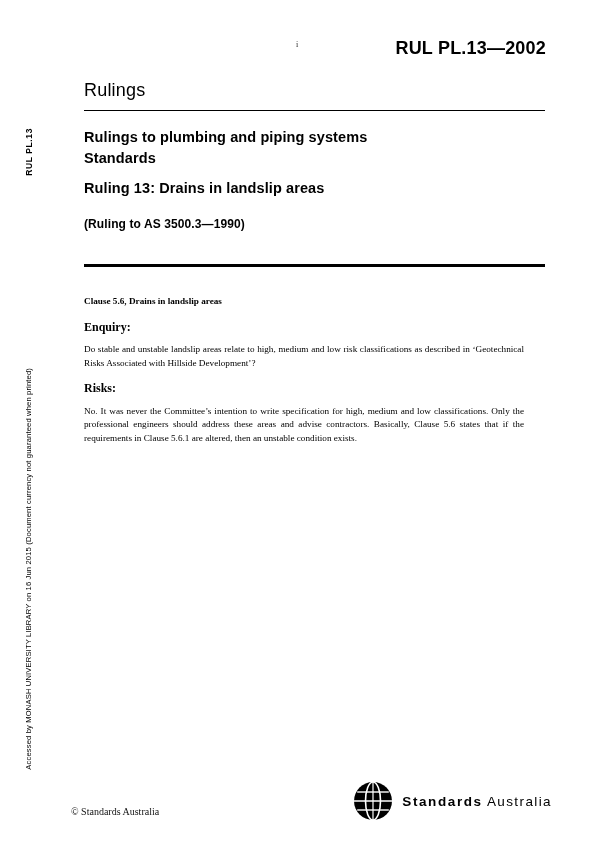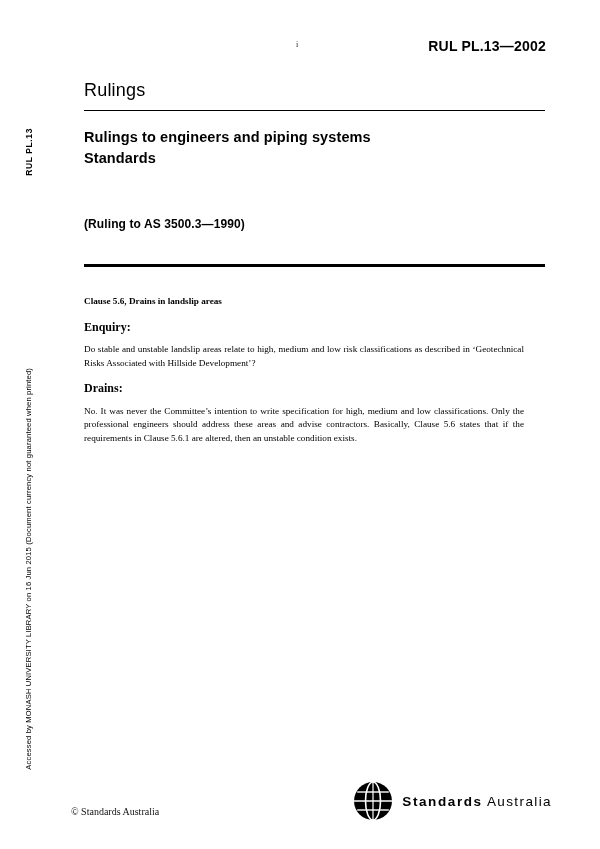--- a/index.html
+++ b/index.html
@@ -55,21 +55,21 @@
     top: 40px;
     font-family: "Liberation Serif", serif;
     font-size: 8px;
     color: #222;
   }
   .doc-ref {
     position: absolute;
     right: 54px;
     top: 38px;
     font-family: "Liberation Sans", sans-serif;
-    font-size: 14px;
+    font-size: 18px;
     font-weight: bold;
     letter-spacing: 0.2px;
     white-space: nowrap;
   }
 
   
   .rulings-word {
     position: absolute;
     left: 84px;
     top: 80px;
@@ -200,34 +200,35 @@
 
   <div class="page-number">i</div>
 
   <div class="doc-ref">RUL PL.13—2002</div>
 
   <div class="rulings-word">Rulings</div>
 
   <div class="rule-thin"></div>
 
   <div class="title-main">
-    <div>Rulings to engineers and piping systems</div>
+    <div>Rulings to plumbing and piping systems</div>
     <div>Standards</div>
   </div>
 
+  <div class="title-ruling">Ruling 13:  Drains in landslip areas</div>
 
   <div class="title-standard">(Ruling to AS 3500.3—1990)</div>
 
   <div class="rule-thick"></div>
 
   <div class="body-block">
     <p class="clause-heading">Clause 5.6, Drains in landslip areas</p>
     <p class="sub-heading">Enquiry:</p>
     <p class="para">Do stable and unstable landslip areas relate to high, medium and low risk classifications as described in ‘Geotechnical Risks Associated with Hillside Development’?</p>
-    <p class="sub-heading">Drains:</p>
+    <p class="sub-heading">Risks:</p>
     <p class="para last">No. It was never the Committee’s intention to write specification for high, medium and low classifications.  Only the professional engineers should address these areas and advise contractors.  Basically, Clause 5.6 states that if the requirements in Clause 5.6.1 are altered, then an unstable condition exists.</p>
   </div>
 
   <div class="copyright">© Standards Australia</div>
 
   <div class="logo-wrap">
     <svg class="logo-mark" viewBox="0 0 40 40">
       <circle cx="20" cy="20" r="19" fill="#000"></circle>
       <ellipse cx="20" cy="20" rx="7.5" ry="19" fill="none" stroke="#fff" stroke-width="1.6"></ellipse>
       <line x1="1" y1="20" x2="39" y2="20" stroke="#fff" stroke-width="1.6"></line>

